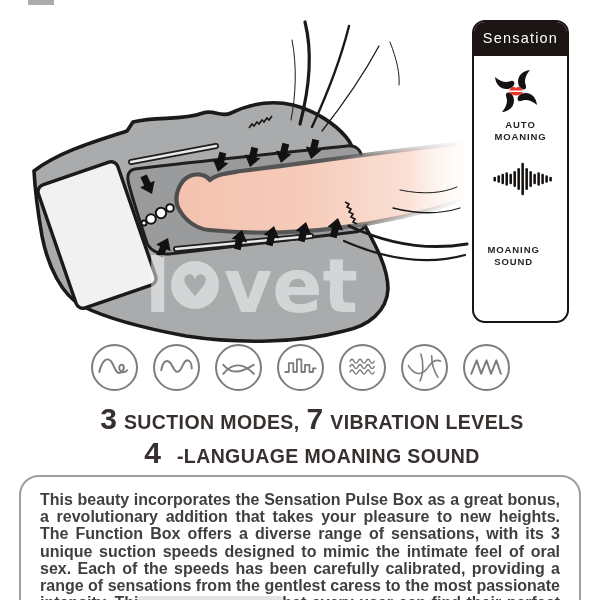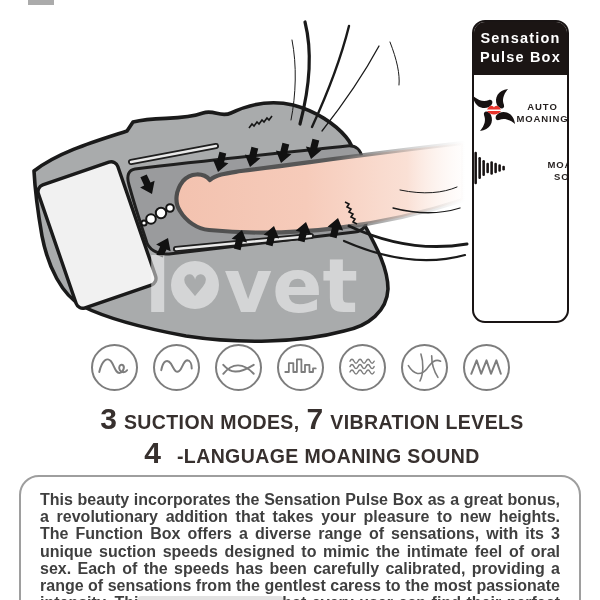--- a/index.html
+++ b/index.html
@@ -15,22 +15,22 @@
   .illustration{position:absolute;left:0;top:0;}
 
   .edge-artifact{position:absolute;left:28px;top:0;width:26px;height:5px;background:#ababab;}
   .bottom-remnant{position:absolute;left:138px;top:596px;width:145px;height:4px;background:#e3e3e3;border-radius:3px 3px 0 0;}
 
   
   .panel{position:absolute;left:472px;top:20px;width:97px;height:303px;box-sizing:border-box;
     border:2px solid #191414;border-radius:13px;background:#fff;overflow:hidden;
     display:flex;flex-direction:column;align-items:center;}
   .panel-header{width:100%;background:var(--panel_header_bg);color:#fff;text-align:center;
-    font-weight:bold;font-size:14.5px;line-height:1.3;letter-spacing:1.2px;padding:7px 0 8px 0;}
-  .feature{display:flex;flex-direction:row;align-items:center;}
+    font-weight:normal;font-size:14.5px;line-height:1.3;letter-spacing:1.2px;padding:7px 0 8px 0;}
+  .feature{display:flex;flex-direction:column;align-items:flex-start;}
   .feature-label{margin-top:6px;text-align:center;font-size:9.5px;font-weight:bold;
     letter-spacing:0.9px;color:#241f1e;line-height:12px;}
   .f1{margin-top:13px;} .f2{margin-top:15px;} .f3{margin-top:17px;gap:40px;}
 
   
   .mode-row{position:absolute;left:0;top:344px;width:600px;display:flex;justify-content:center;gap:15px;}
   .mode-circle{width:47px;height:47px;box-sizing:border-box;border:2.2px solid var(--circle_stroke);
     border-radius:50%;background:#fff;display:flex;align-items:center;justify-content:center;}
   .mode-circle svg{display:block;}
 
@@ -139,21 +139,20 @@
       <text x="145" y="312" font-size="74" fill="rgba(255,255,255,0.5)">l</text>
       <circle cx="195" cy="285" r="24" fill="rgba(255,255,255,0.5)"></circle>
       <text x="195" y="296" font-size="30" text-anchor="middle" fill="#a9abac">♥</text>
       <text x="224" y="312" font-size="74" fill="rgba(255,255,255,0.5)">vet</text>
     </g>
   </svg>
 
   <aside class="panel">
     <div class="panel-header">
       <div>Sensation</div>
-      <div>Pulse Box</div>
     </div>
 
     <div class="feature f1">
       <svg width="44" height="44" viewBox="-22 -22 44 44">
         <g fill="#171212">
           <path d="M 3,-5 C 0,-12 4,-20 14,-21 C 9,-15 8,-10 10,-5 C 11,-1 6,0 3,-5 Z"></path>
           <path d="M 3,-5 C 0,-12 4,-20 14,-21 C 9,-15 8,-10 10,-5 C 11,-1 6,0 3,-5 Z" transform="rotate(90)"></path>
           <path d="M 3,-5 C 0,-12 4,-20 14,-21 C 9,-15 8,-10 10,-5 C 11,-1 6,0 3,-5 Z" transform="rotate(180)"></path>
           <path d="M 3,-5 C 0,-12 4,-20 14,-21 C 9,-15 8,-10 10,-5 C 11,-1 6,0 3,-5 Z" transform="rotate(270)"></path>
         </g>

